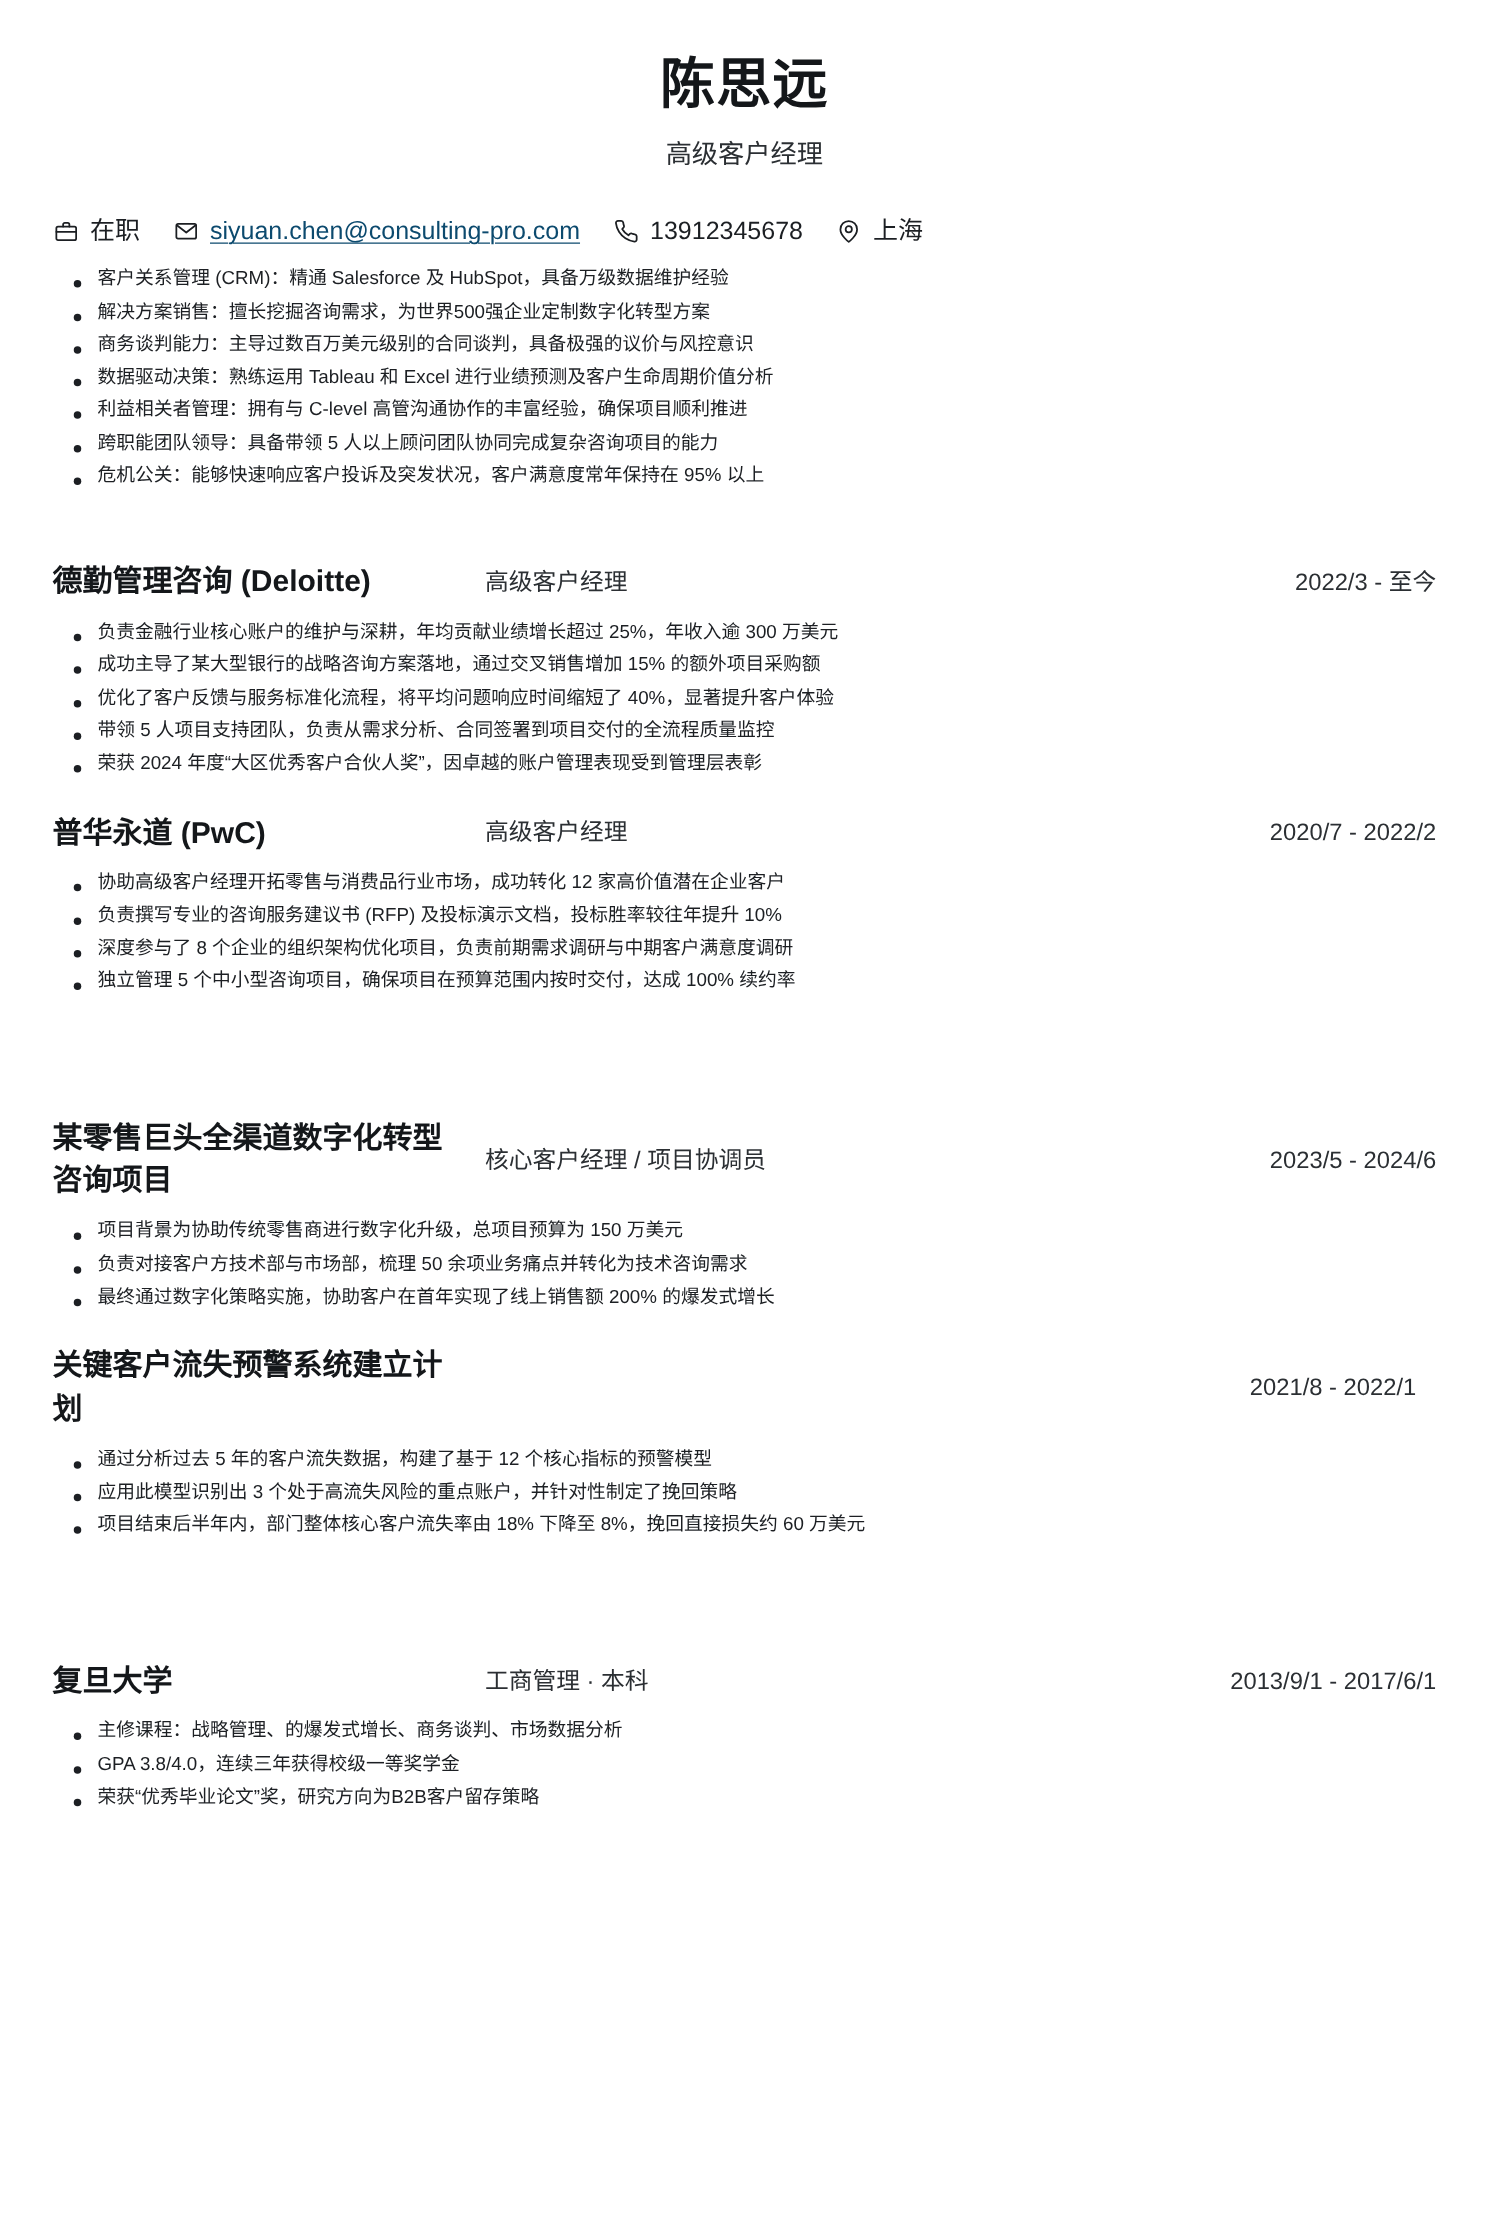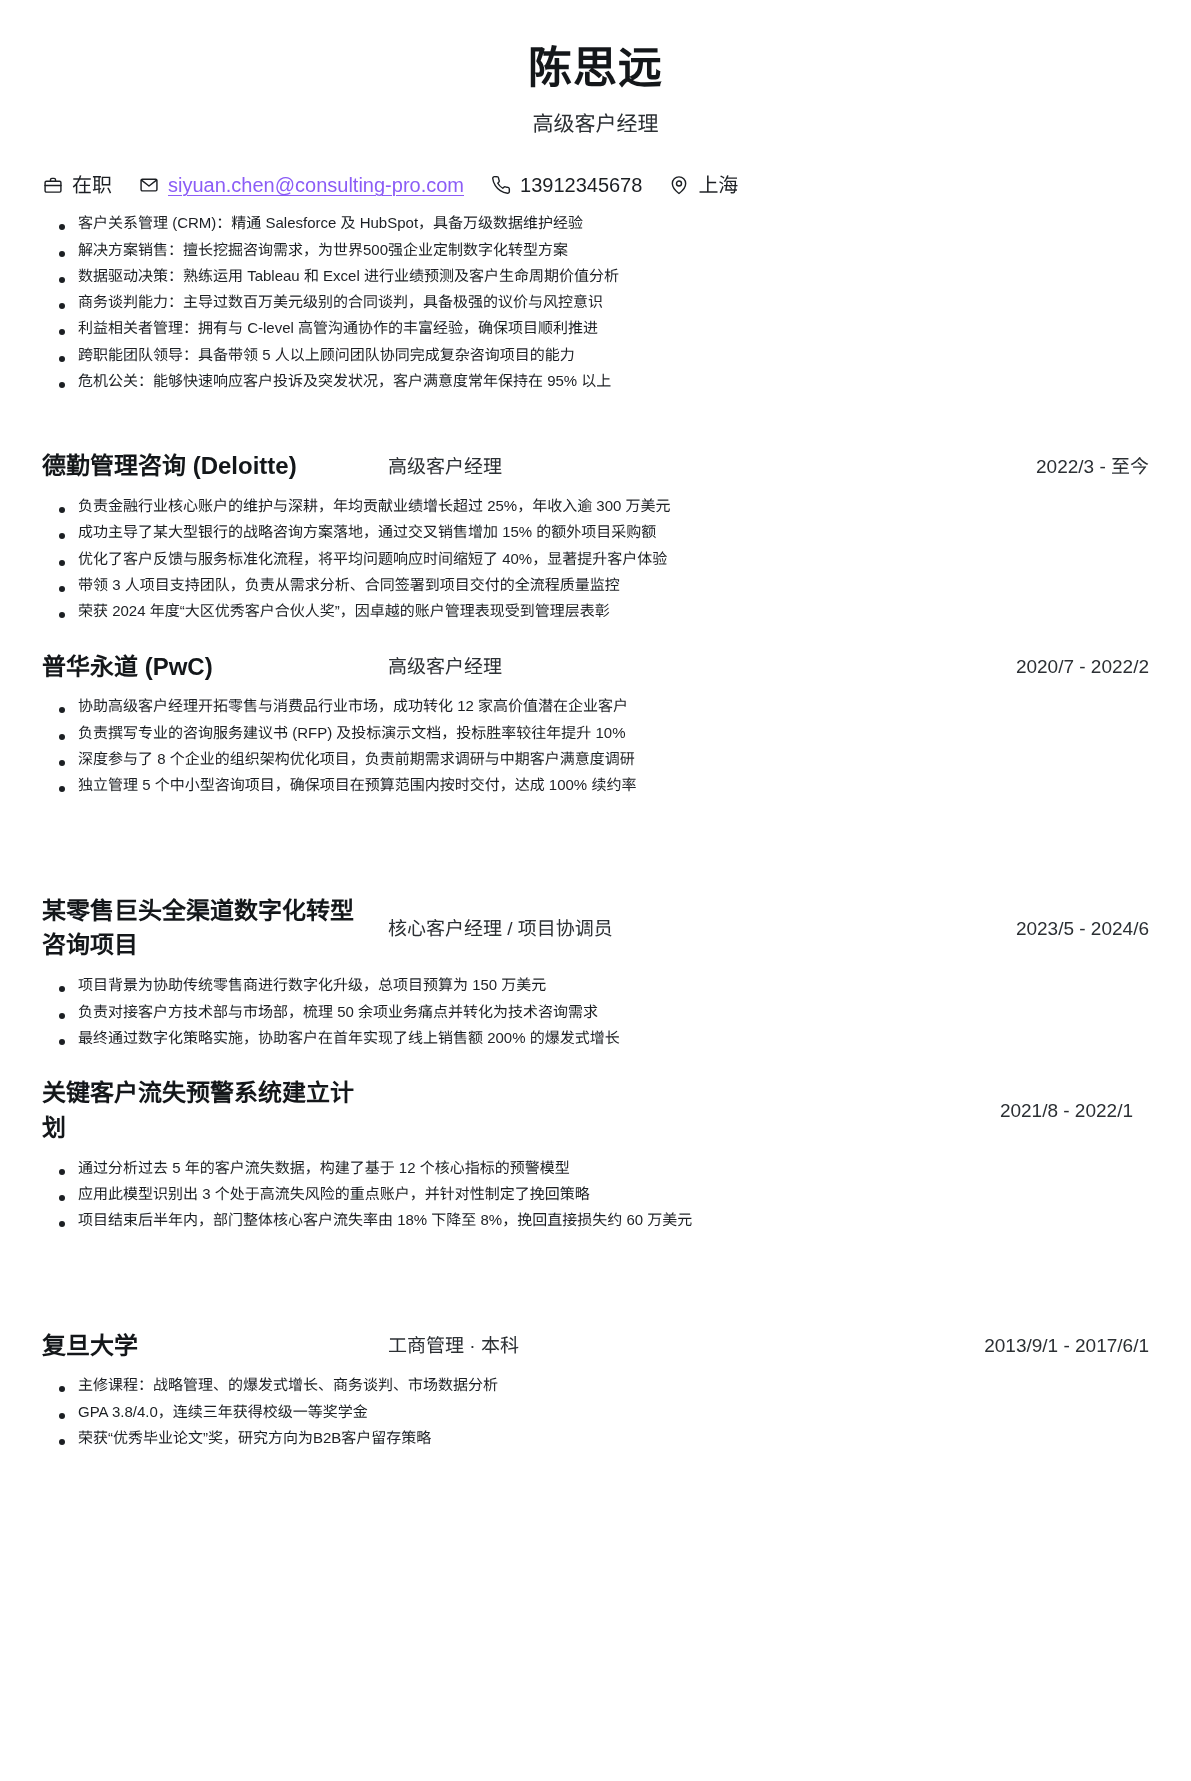--- a/index.html
+++ b/index.html
@@ -63,21 +63,21 @@
     align-items: center;
     justify-content: center;
     width: 21px;
     height: 21px;
     flex: 0 0 21px;
   }
 
   .contact-item .ico svg { display: block; }
 
   .contact-link {
-    color: #8b5cf6;
+    color: #0c4a6e;
     text-underline-offset: 3px;
     text-decoration-thickness: 1px;
   }
 
   
   .section { margin-top: 34px; }
   .section.gap-lg { margin-top: 56px; }
   .section.gap-xl { margin-top: 96px; }
 
   
@@ -188,40 +188,40 @@
         </svg>
       </span>
       <span>上海</span>
     </div>
   </div>
 
 <div class="section skills-block">
   <ul class="bullets" id="skills-list">
       <li>客户关系管理 (CRM)：精通 Salesforce 及 HubSpot，具备万级数据维护经验</li>
       <li>解决方案销售：擅长挖掘咨询需求，为世界500强企业定制数字化转型方案</li>
+      <li>商务谈判能力：主导过数百万美元级别的合同谈判，具备极强的议价与风控意识</li>
       <li>数据驱动决策：熟练运用 Tableau 和 Excel 进行业绩预测及客户生命周期价值分析</li>
-      <li>商务谈判能力：主导过数百万美元级别的合同谈判，具备极强的议价与风控意识</li>
       <li>利益相关者管理：拥有与 C-level 高管沟通协作的丰富经验，确保项目顺利推进</li>
       <li>跨职能团队领导：具备带领 5 人以上顾问团队协同完成复杂咨询项目的能力</li>
       <li>危机公关：能够快速响应客户投诉及突发状况，客户满意度常年保持在 95% 以上</li>
     </ul>
 </div>
 
 <div class="section gap-lg" id="experience-section">
     <div class="entry">
       <div class="entry-head">
         <div class="entry-org">德勤管理咨询 (Deloitte)</div>
         <div class="entry-role">高级客户经理</div>
         <div class="entry-date">2022/3 - 至今</div>
       </div>
       <ul class="bullets tight">
         <li>负责金融行业核心账户的维护与深耕，年均贡献业绩增长超过 25%，年收入逾 300 万美元</li>
         <li>成功主导了某大型银行的战略咨询方案落地，通过交叉销售增加 15% 的额外项目采购额</li>
         <li>优化了客户反馈与服务标准化流程，将平均问题响应时间缩短了 40%，显著提升客户体验</li>
-        <li>带领 3 人项目支持团队，负责从需求分析、合同签署到项目交付的全流程质量监控</li>
+        <li>带领 5 人项目支持团队，负责从需求分析、合同签署到项目交付的全流程质量监控</li>
         <li>荣获 2024 年度“大区优秀客户合伙人奖”，因卓越的账户管理表现受到管理层表彰</li>
       </ul>
     </div>
     <div class="entry">
       <div class="entry-head">
         <div class="entry-org">普华永道 (PwC)</div>
         <div class="entry-role">高级客户经理</div>
         <div class="entry-date">2020/7 - 2022/2</div>
       </div>
       <ul class="bullets tight">

